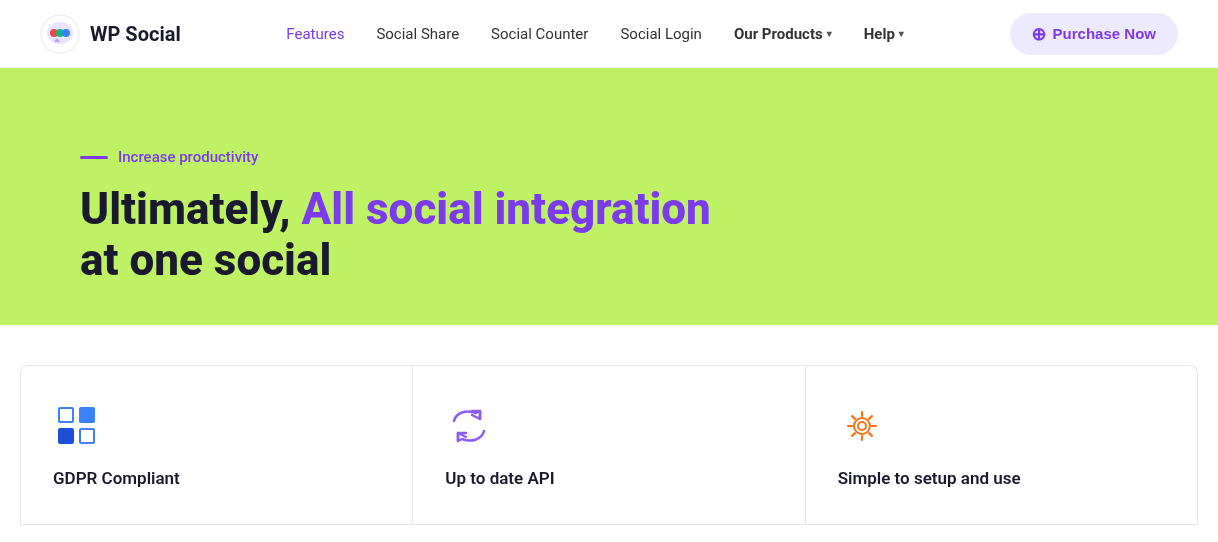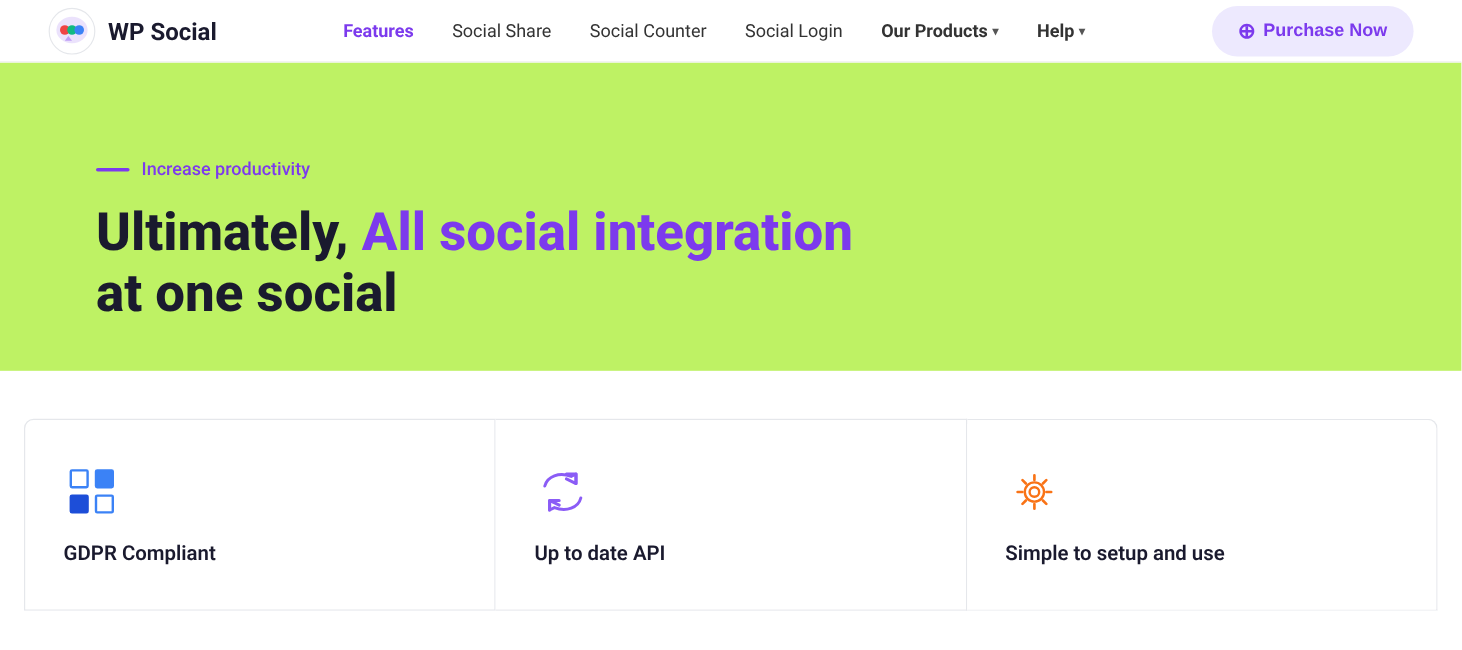--- a/index.html
+++ b/index.html
@@ -4,21 +4,21 @@
   <style>
     * { margin: 0; padding: 0; box-sizing: border-box; }
     body { font-family: -apple-system, BlinkMacSystemFont, 'Segoe UI', Roboto, sans-serif; background: #fff; color: #1a1a2e; overflow-x: hidden; }
 
     
     header {
       display: flex;
       align-items: center;
       justify-content: space-between;
       padding: 0 40px;
-      height: 52px;
+      height: 68px;
       background: #fff;
       border-bottom: 1px solid #f0f0f0;
       position: sticky;
       top: 0;
       z-index: 100;
     }
     .logo-area {
       display: flex;
       align-items: center;
       gap: 10px;
@@ -40,21 +40,21 @@
     }
     .nav-item {
       font-size: 15px;
       color: #333;
       cursor: pointer;
       text-decoration: none;
       white-space: nowrap;
     }
     .nav-item.active {
       color: #7c3aed;
-      font-weight: 700;
+      font-weight: 400;
     }
     .nav-item-with-arrow {
       display: flex;
       align-items: center;
       gap: 4px;
       font-weight: bold;
     }
     .nav-arrow {
       font-size: 10px;
       color: #555;

